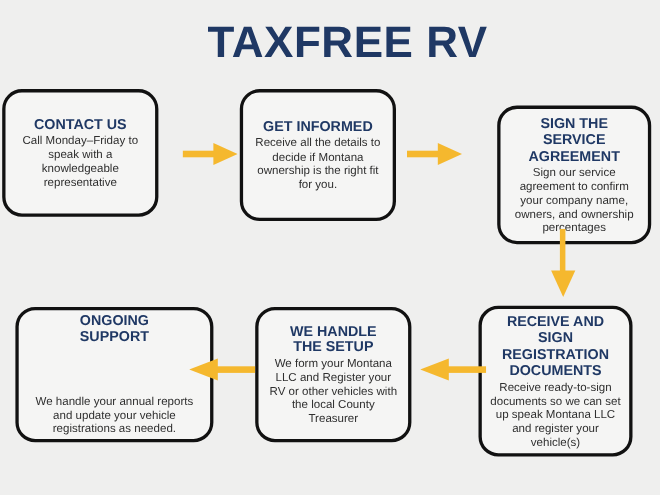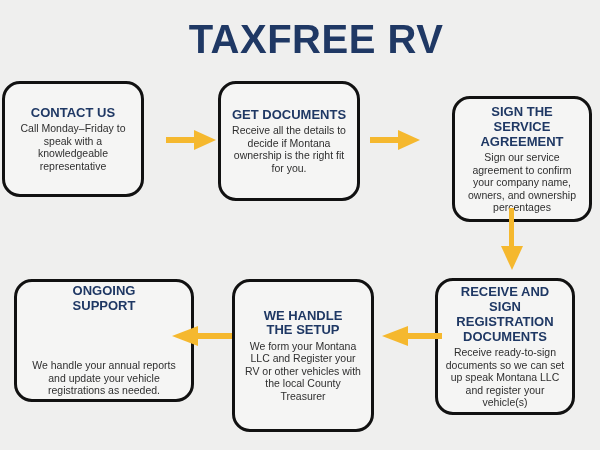--- a/index.html
+++ b/index.html
@@ -64,21 +64,21 @@
     line-height: 12.5px;
     color: #2f2f2f;
     text-align: center;
   }
 
   
   #step-1 { left: 2px;  top: 81px;  width: 142px; height: 116px; }
   #step-2 { left: 218px; top: 81px;  width: 142px; height: 120px; }
   #step-3 { left: 452px; top: 76px;  width: 140px; height: 126px; margin-top: 20px; }
   #step-4 { left: 435px; top: 278px; width: 140px; height: 137px; }
-  #step-5 { left: 232px; top: 279px; width: 142px; height: 153px; }
+  #step-5 { left: 232px; top: 279px; width: 142px; height: 123px; }
   #step-6 { left: 14px;  top: 279px; width: 180px; height: 123px; gap: 44px; }
 
   #step-1 .step-body,
   #step-2 .step-body { padding: 0 2px; }
   #step-3 .step-title { line-height: 15px; }
   #step-4 .step-title { line-height: 15px; }
 
   
   .arrow {
     position: absolute;
@@ -97,21 +97,21 @@
 <div id="canvas">
 
   <div class="title">TAXFREE RV</div>
 
   <div class="step" id="step-1">
     <div class="step-title">CONTACT US</div>
     <div class="step-body">Call Monday–Friday to speak with a knowledgeable representative</div>
   </div>
 
   <div class="step" id="step-2">
-    <div class="step-title">GET DOCUMENTS</div>
+    <div class="step-title">GET INFORMED</div>
     <div class="step-body">Receive all the details to decide if Montana ownership is the right fit for you.</div>
   </div>
 
   <div class="step" id="step-3">
     <div class="step-title">SIGN THE
 SERVICE
 AGREEMENT</div>
     <div class="step-body">Sign our service agreement to confirm your company name, owners, and ownership percentages</div>
   </div>
 

